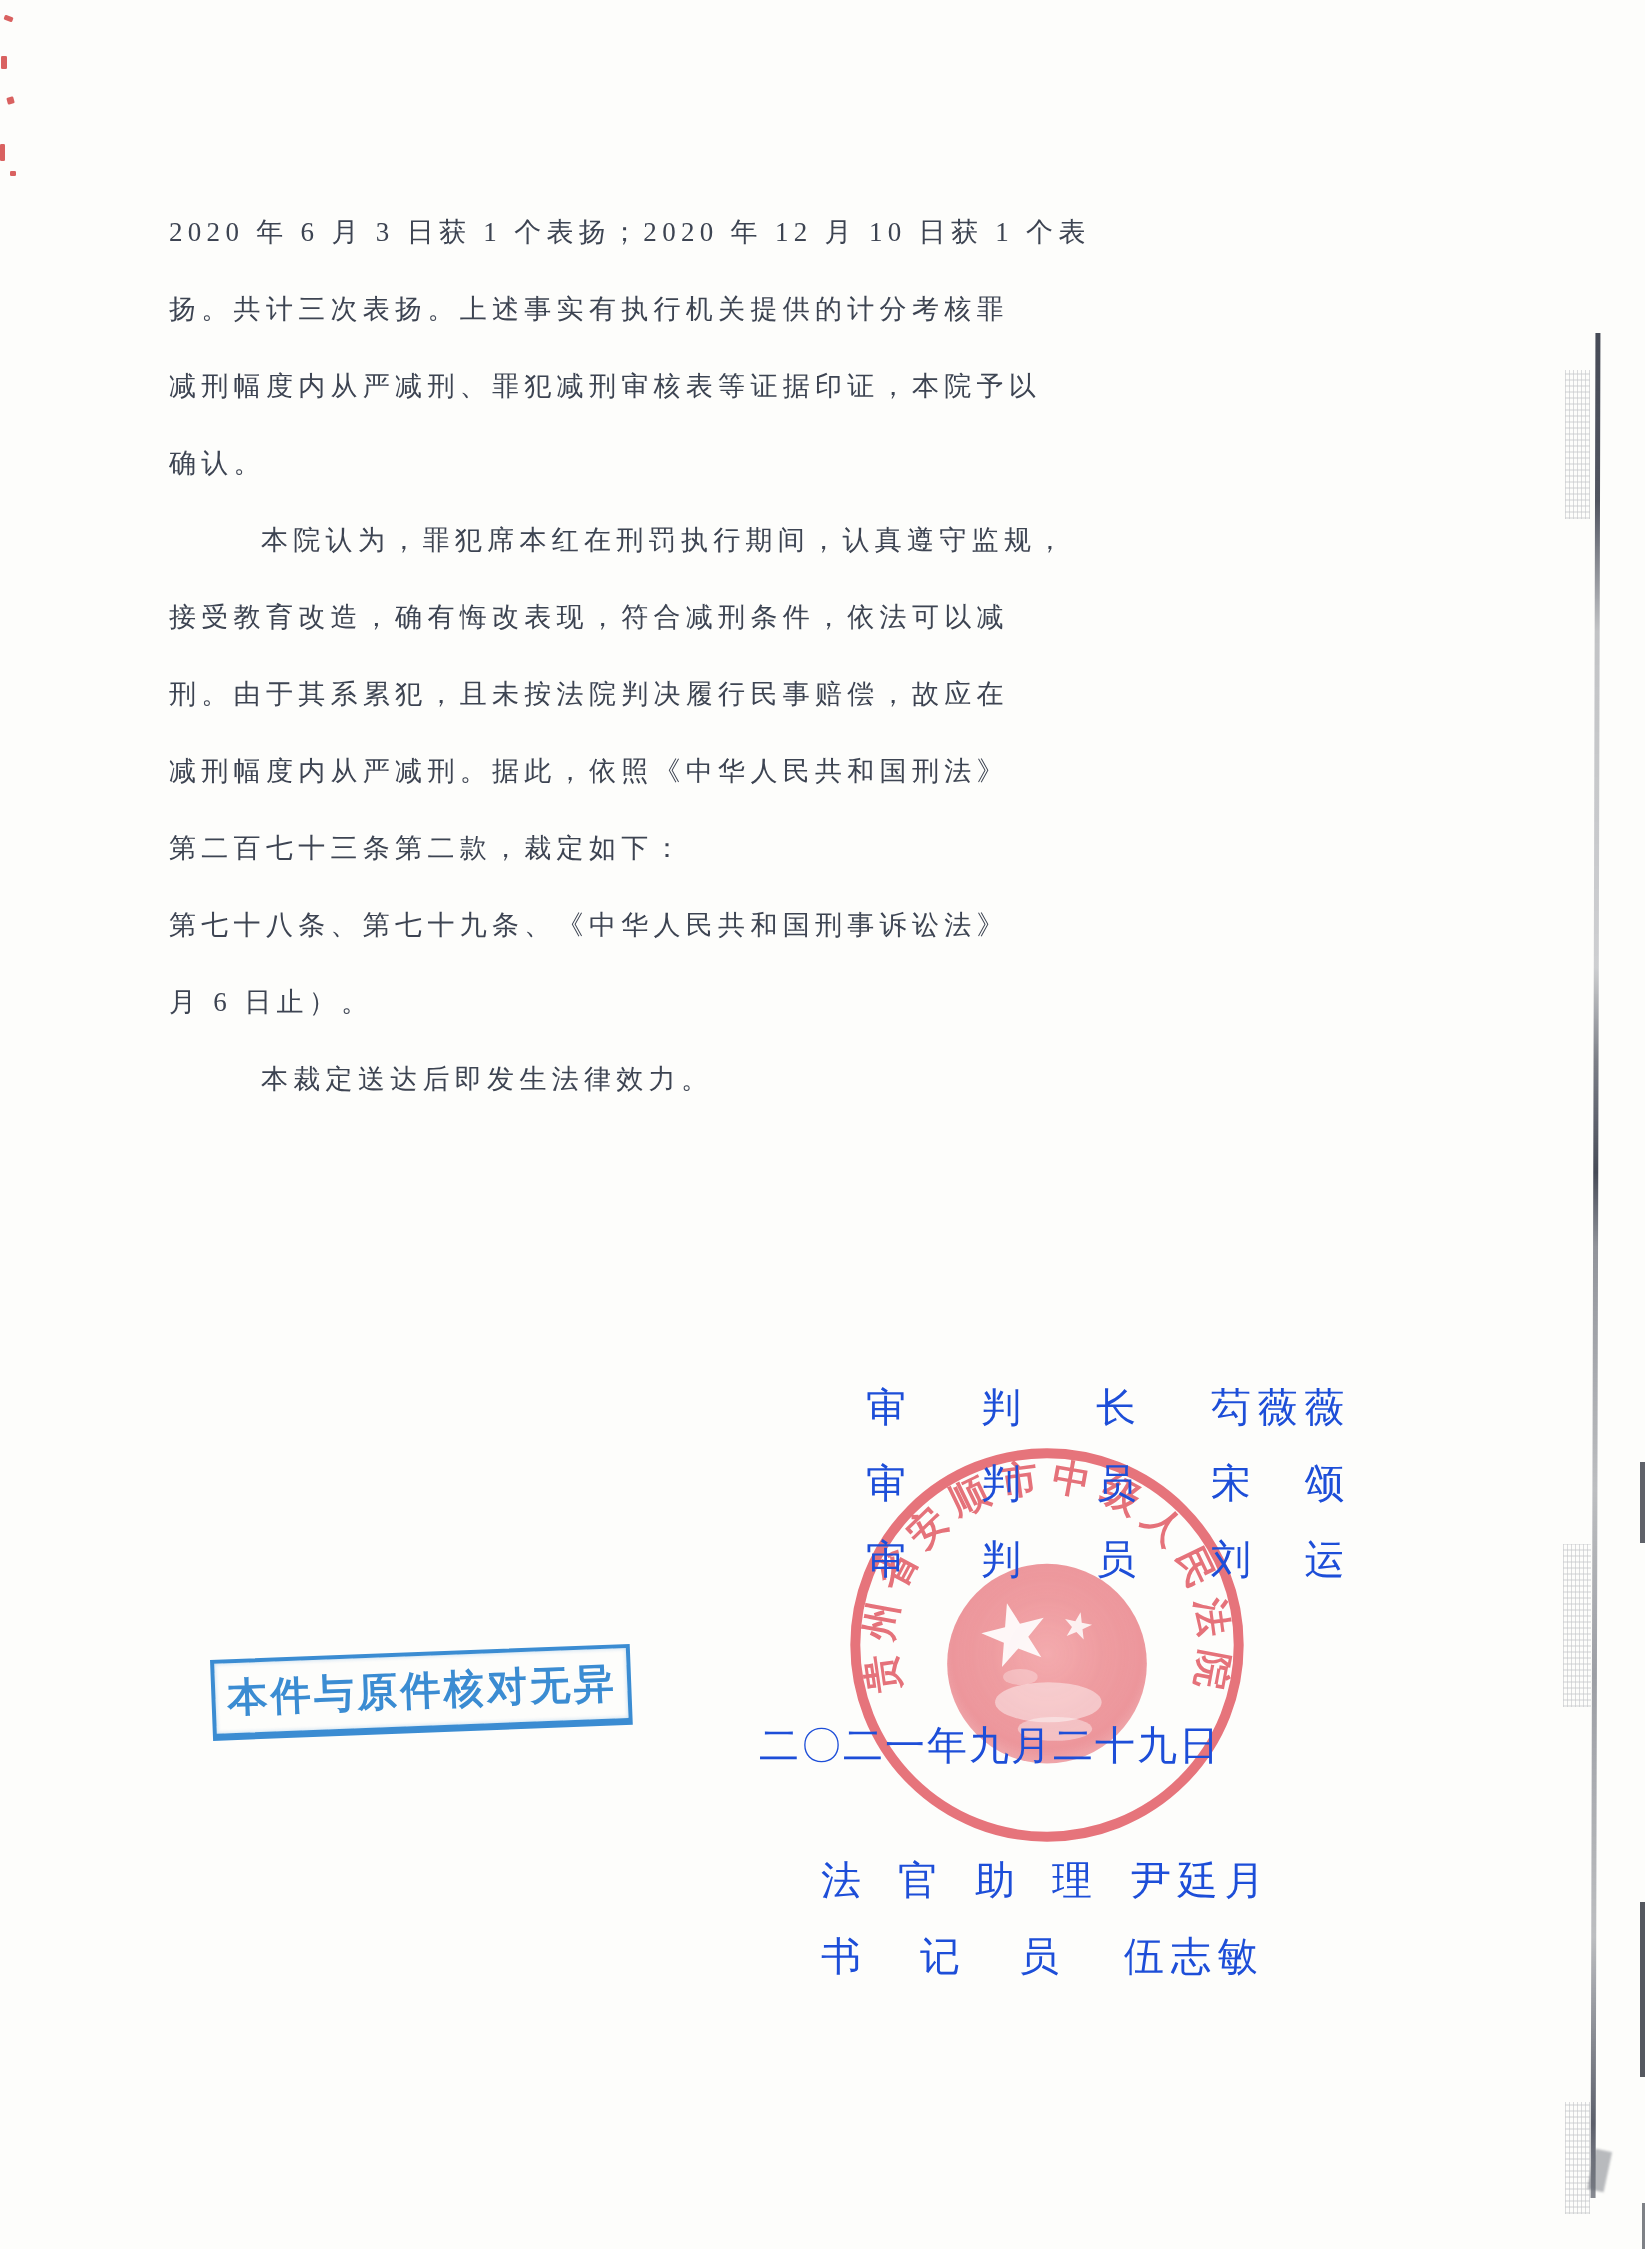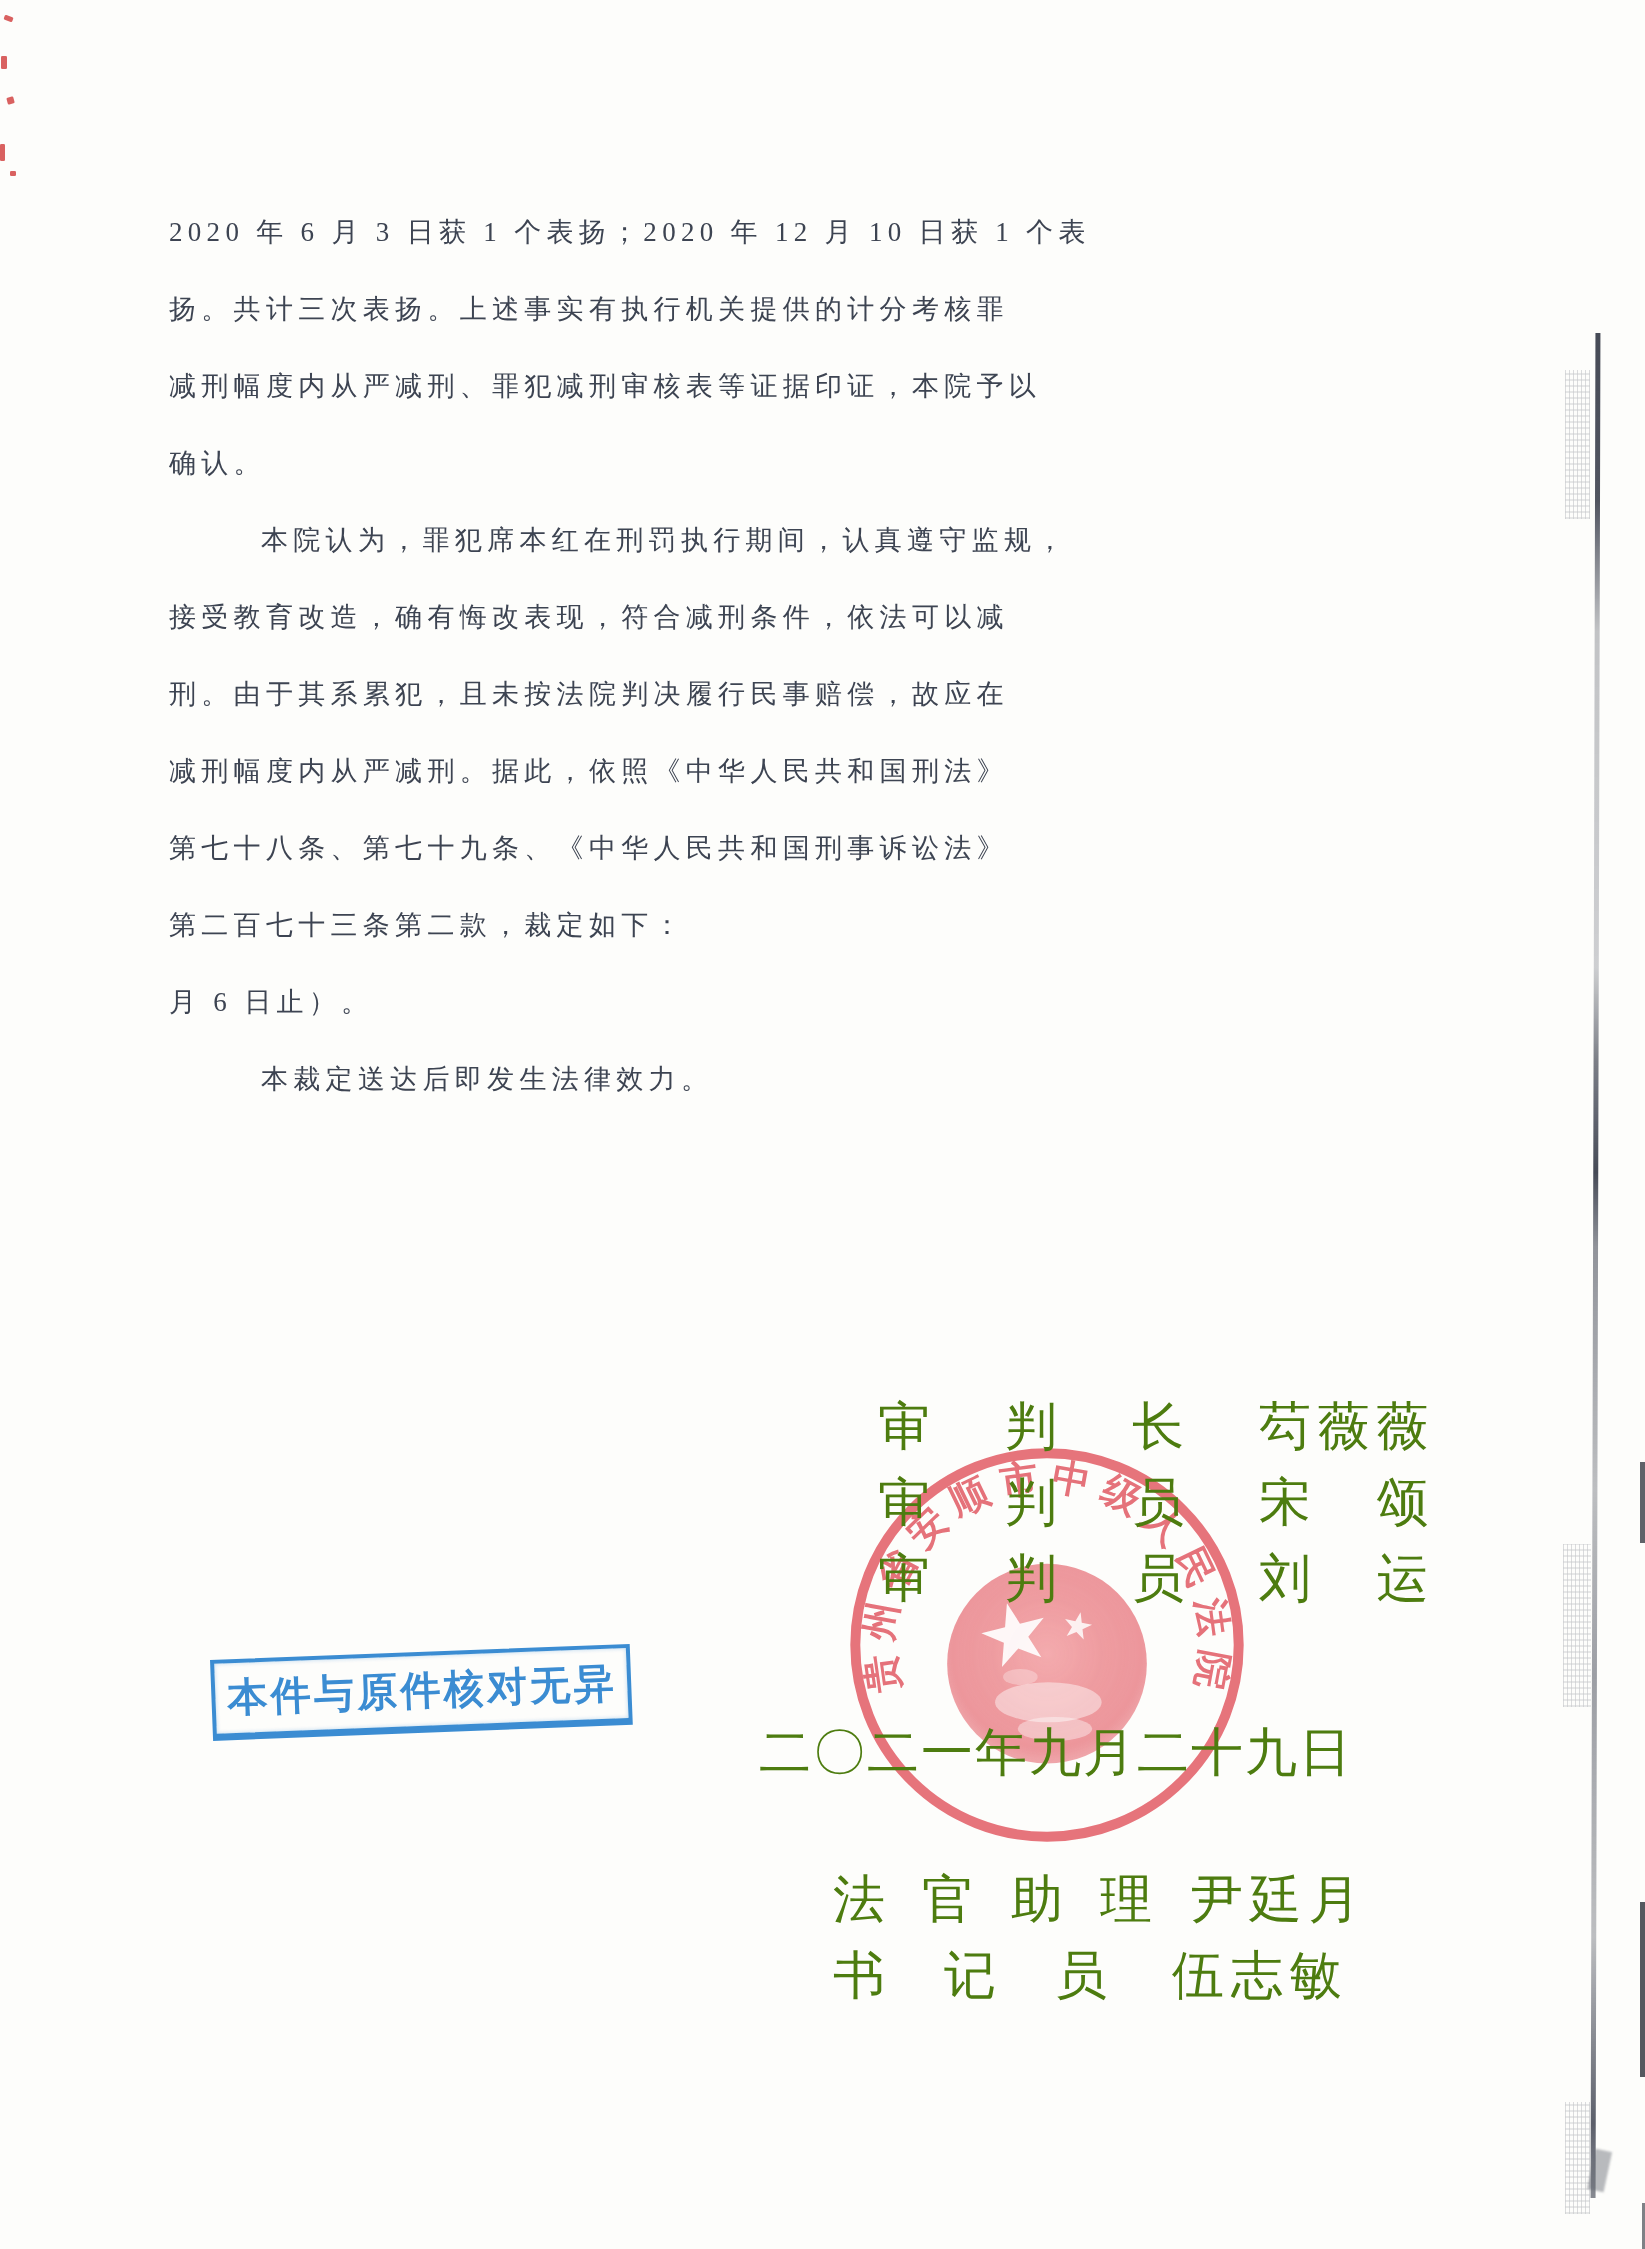--- a/index.html
+++ b/index.html
@@ -12,21 +12,21 @@
   }
   
   .body-text{position:absolute;left:169px;top:194px;z-index:2;}
   .bline{
     height:77px;line-height:77px;
     font-size:27px;letter-spacing:5.3px;
     color:#3d4452;white-space:pre;
   }
   .indent{padding-left:92px;}
   
-  .sigrow{position:absolute;font-size:52px;color:#4d7c0f;z-index:2;white-space:pre;}
+  .sigrow{position:absolute;font-size:40px;color:#1d4ed8;z-index:2;white-space:pre;}
   .role3{letter-spacing:75px;}
   .role3b{letter-spacing:59px;}
   .role4{letter-spacing:37px;}
   .sname{letter-spacing:6.7px;}
   .judge1{left:826px;top:1333px;}
   .judge2{left:826px;top:1409px;}
   .judge3{left:826px;top:1485px;}
   .dateline{left:759px;top:1718px;letter-spacing:2px;}
   .assistant{left:781px;top:1806px;}
   .clerk{left:781px;top:1882px;}
@@ -108,22 +108,22 @@
 
   <div class="body-text">
     <div class="bline">2020 年 6 月 3 日获 1 个表扬；2020 年 12 月 10 日获 1 个表</div>
     <div class="bline">扬。共计三次表扬。上述事实有执行机关提供的计分考核罪</div>
     <div class="bline">减刑幅度内从严减刑、罪犯减刑审核表等证据印证，本院予以</div>
     <div class="bline">确认。</div>
     <div class="bline indent">本院认为，罪犯席本红在刑罚执行期间，认真遵守监规，</div>
     <div class="bline">接受教育改造，确有悔改表现，符合减刑条件，依法可以减</div>
     <div class="bline">刑。由于其系累犯，且未按法院判决履行民事赔偿，故应在</div>
     <div class="bline">减刑幅度内从严减刑。据此，依照《中华人民共和国刑法》</div>
+    <div class="bline">第二百七十三条第二款，裁定如下：</div>
     <div class="bline">第七十八条、第七十九条、《中华人民共和国刑事诉讼法》</div>
-    <div class="bline">第二百七十三条第二款，裁定如下：</div>
     <div class="bline">月 6 日止）。</div>
     <div class="bline indent">本裁定送达后即发生法律效力。</div>
   </div>
 
   <div class="sigrow judge1">
     <span class="role3">审判长</span><span class="sname">芶薇薇</span>
   </div>
   <div class="sigrow judge2">
     <span class="role3">审判员</span><span class="sname">宋　颂</span>
   </div>

